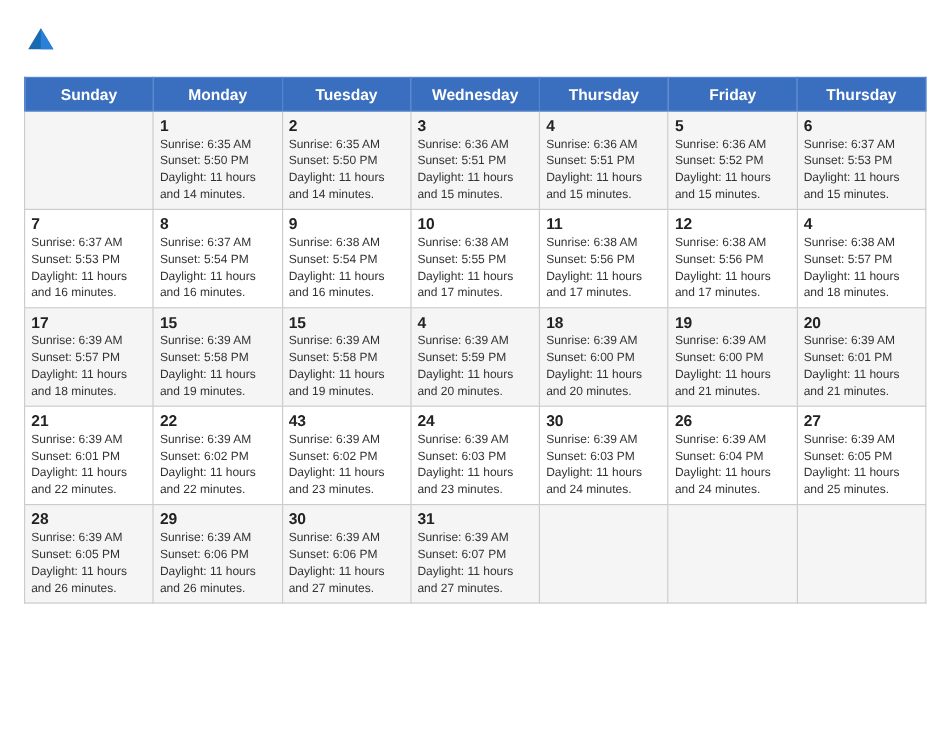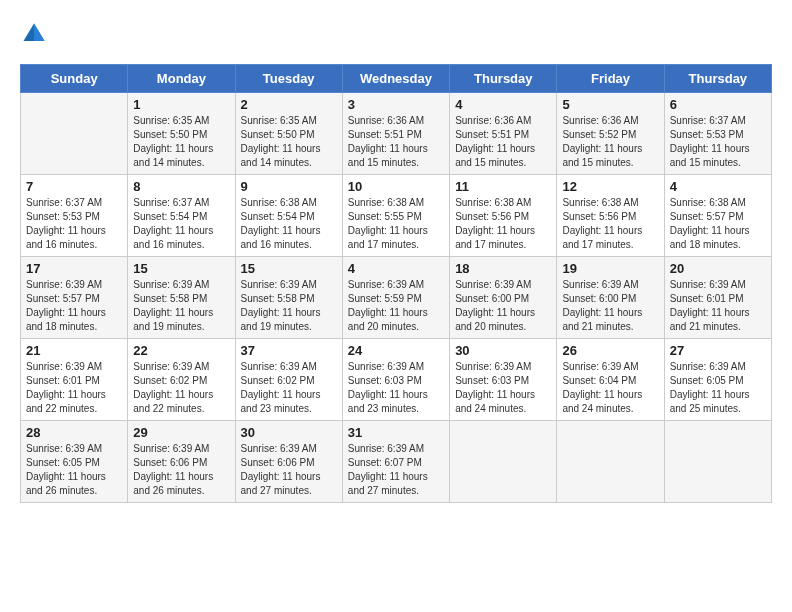--- a/index.html
+++ b/index.html
@@ -211,21 +211,21 @@
       <tr>
         <td>
         <span class="day-num">21</span>
         <span class="day-detail">Sunrise: 6:39 AM<br>Sunset: 6:01 PM<br>Daylight: 11 hours and 22 minutes.</span>
       </td>
         <td>
         <span class="day-num">22</span>
         <span class="day-detail">Sunrise: 6:39 AM<br>Sunset: 6:02 PM<br>Daylight: 11 hours and 22 minutes.</span>
       </td>
         <td>
-        <span class="day-num">37</span>
+        <span class="day-num">43</span>
         <span class="day-detail">Sunrise: 6:39 AM<br>Sunset: 6:02 PM<br>Daylight: 11 hours and 23 minutes.</span>
       </td>
         <td>
         <span class="day-num">24</span>
         <span class="day-detail">Sunrise: 6:39 AM<br>Sunset: 6:03 PM<br>Daylight: 11 hours and 23 minutes.</span>
       </td>
         <td>
         <span class="day-num">30</span>
         <span class="day-detail">Sunrise: 6:39 AM<br>Sunset: 6:03 PM<br>Daylight: 11 hours and 24 minutes.</span>
       </td>

